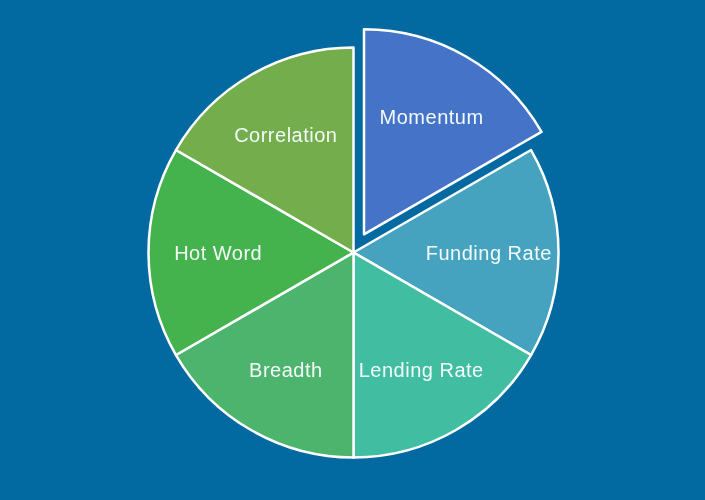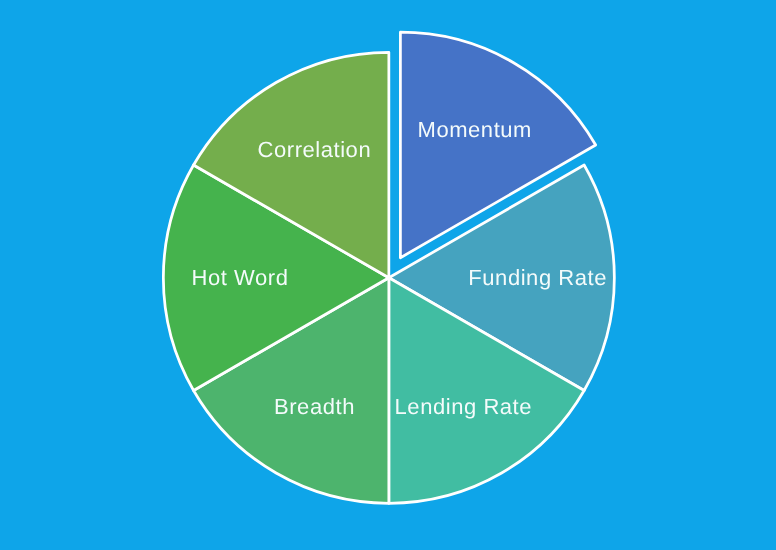--- a/index.html
+++ b/index.html
@@ -4,21 +4,21 @@
 <style>
   html, body {
     margin: 0;
     padding: 0;
     background: #ffffff;
   }
   .canvas {
     position: relative;
     width: 705px;
     height: 500px;
-    background: #0ea5e9;
+    background: #0369a1;
     overflow: hidden;
     font-family: "Liberation Sans", sans-serif;
   }
   svg.pie {
     display: block;
     width: 705px;
     height: 500px;
   }
   .pie-slice {
     stroke: #ffffff;

